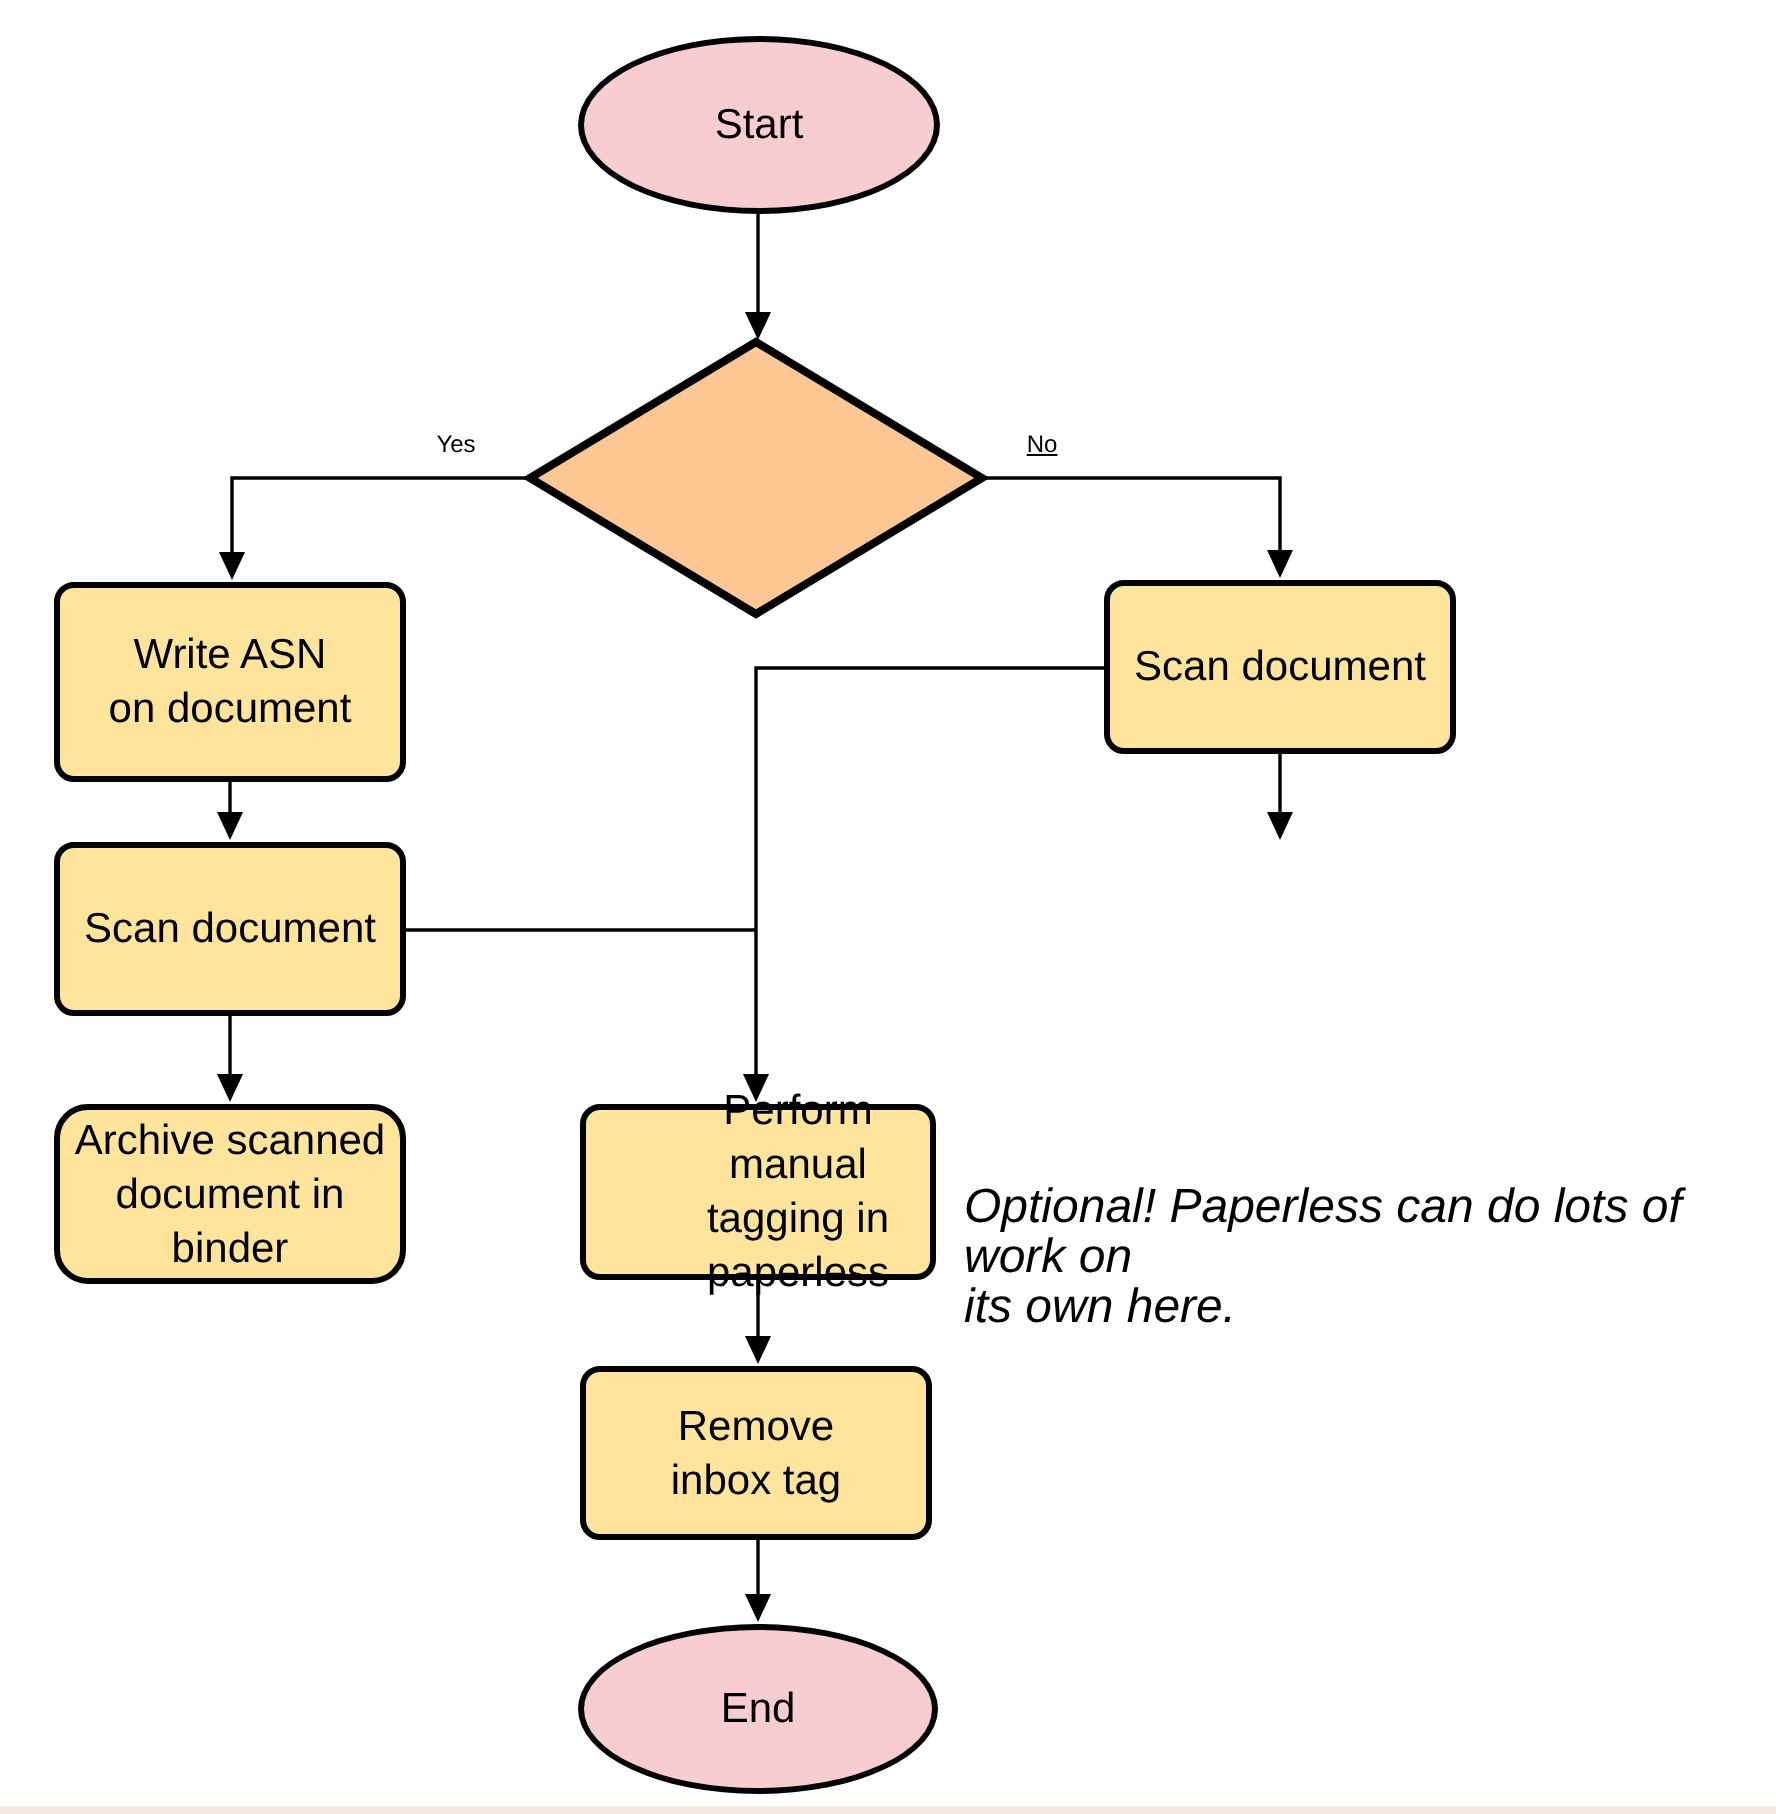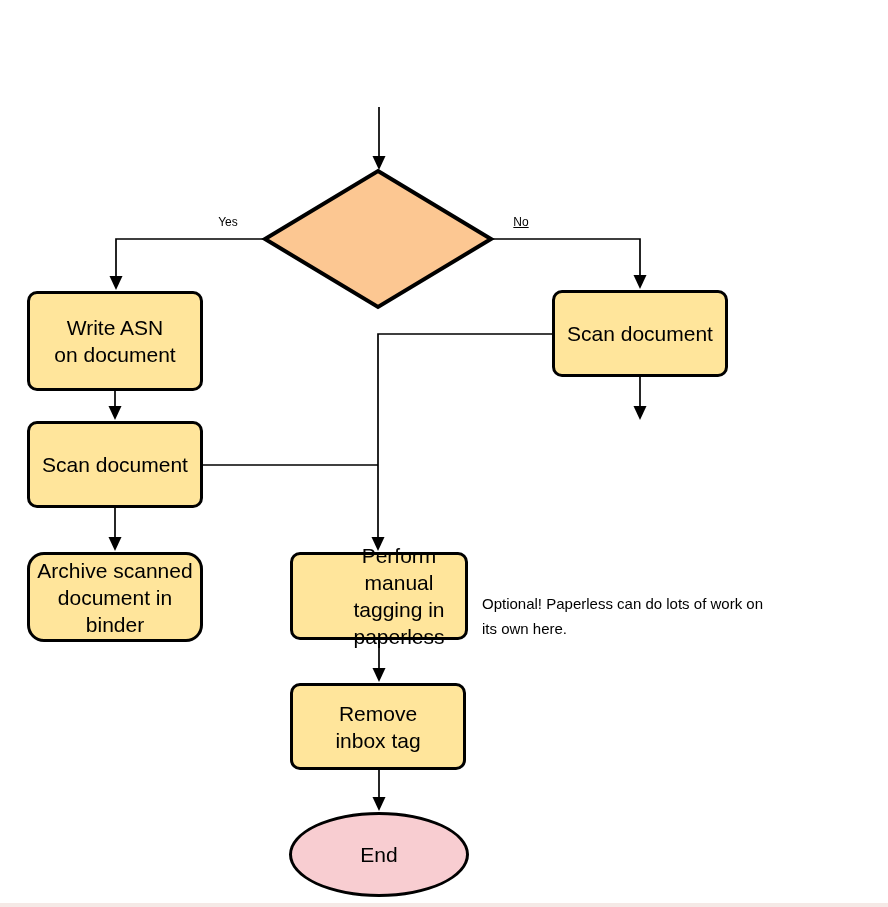--- a/index.html
+++ b/index.html
@@ -44,21 +44,22 @@
     border: none;
   }
   .edge-label {
     position: absolute;
     font-size: 12px;
     line-height: 22px;
     text-align: center;
   }
   .annotation {
     position: absolute;
-    font-size: 15px;
+    font-style: italic;
+    font-size: 24px;
     line-height: 25px;
     white-space: pre-line;
   }
   .window-bottom-edge {
     position: absolute;
     left: 0; top: 903px;
     width: 888px; height: 4px;
     background: #f5e9e6;
   }
   svg .wire { stroke: var(--connector, #000); stroke-width: 1.7; fill: none; }
@@ -96,20 +97,21 @@
 
     <line class="wire" x1="203" y1="465" x2="378" y2="465"></line>
 
     <line class="wire" x1="379" y1="640" x2="379" y2="671"></line>
     <polygon class="head" points="379,682 372.5,668 385.5,668"></polygon>
 
     <line class="wire" x1="379" y1="770" x2="379" y2="800"></line>
     <polygon class="head" points="379,811 372.5,797 385.5,797"></polygon>
   </svg>
 
+  <div class="node terminator" style="left:289px; top:18px; width:181px; height:89px;">Start</div>
 
 
   <div class="node process" style="left:27px; top:291px; width:176px; height:100px;">Write ASN
 on document</div>
 
   <div class="node process" style="left:27px; top:421px; width:176px; height:87px;">Scan document</div>
 
   <div class="node process" style="left:27px; top:552px; width:176px; height:90px;border-radius:17px;">Archive scanned
 document in
 binder</div>

